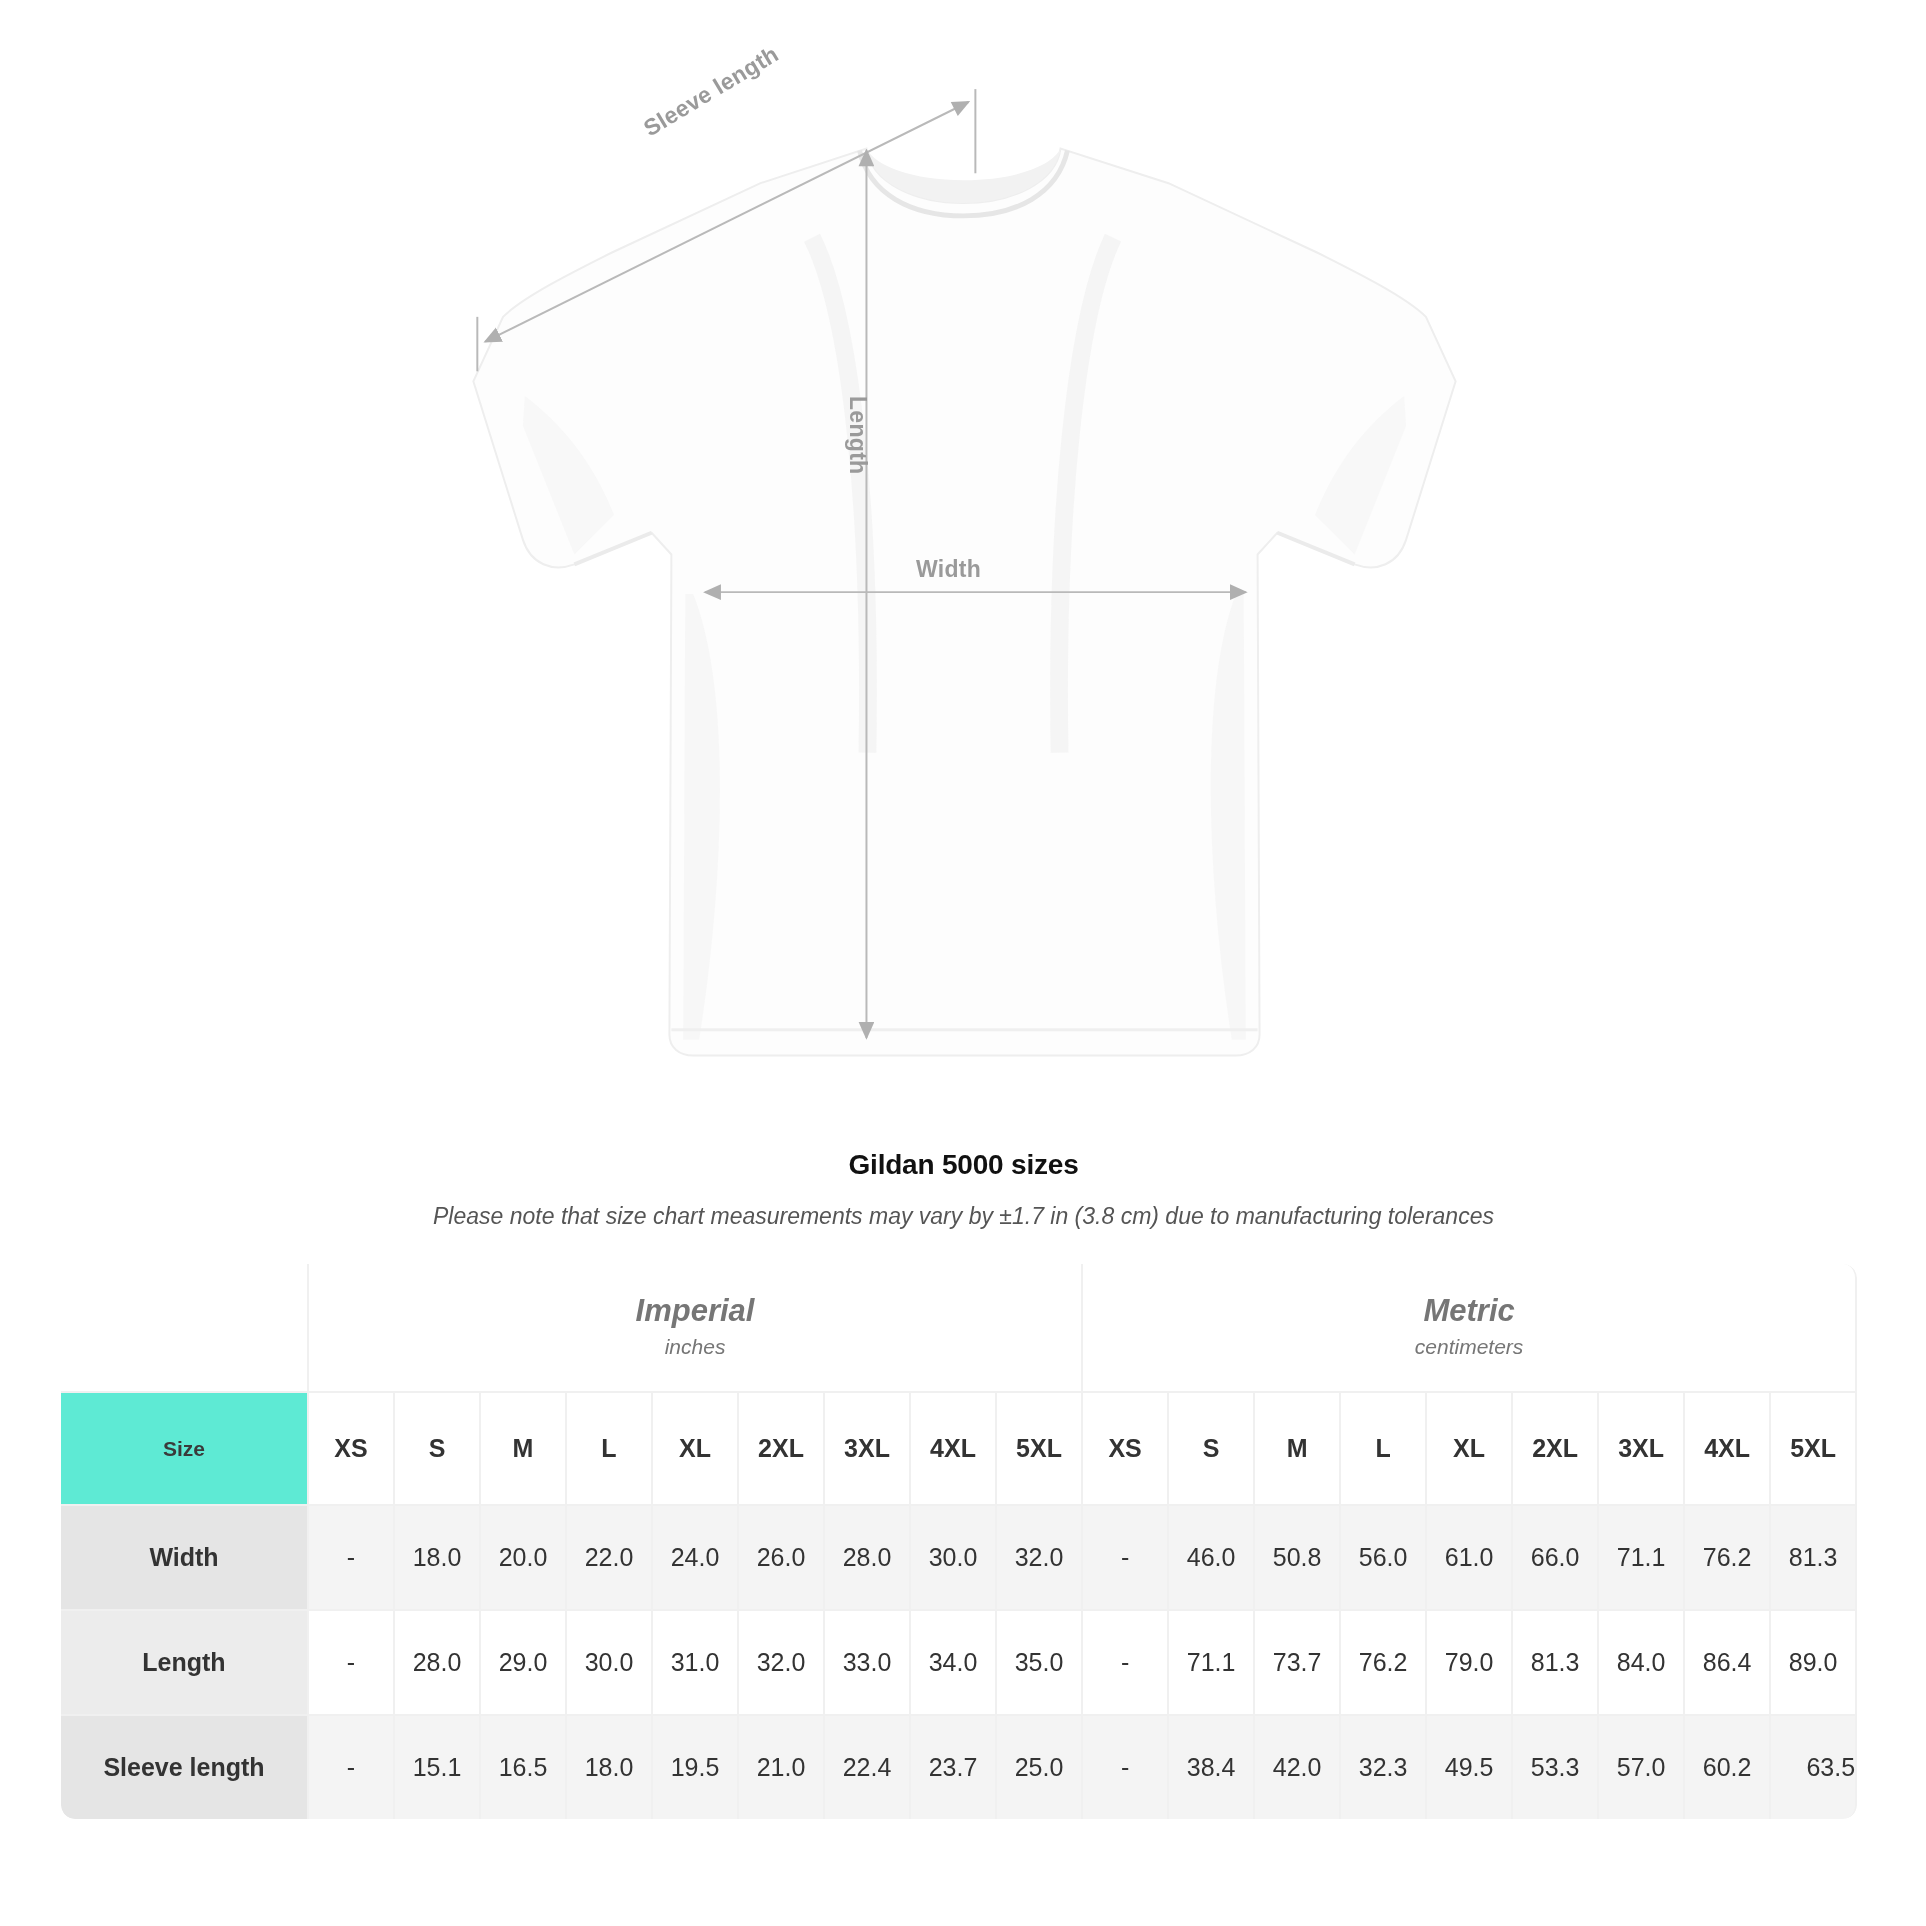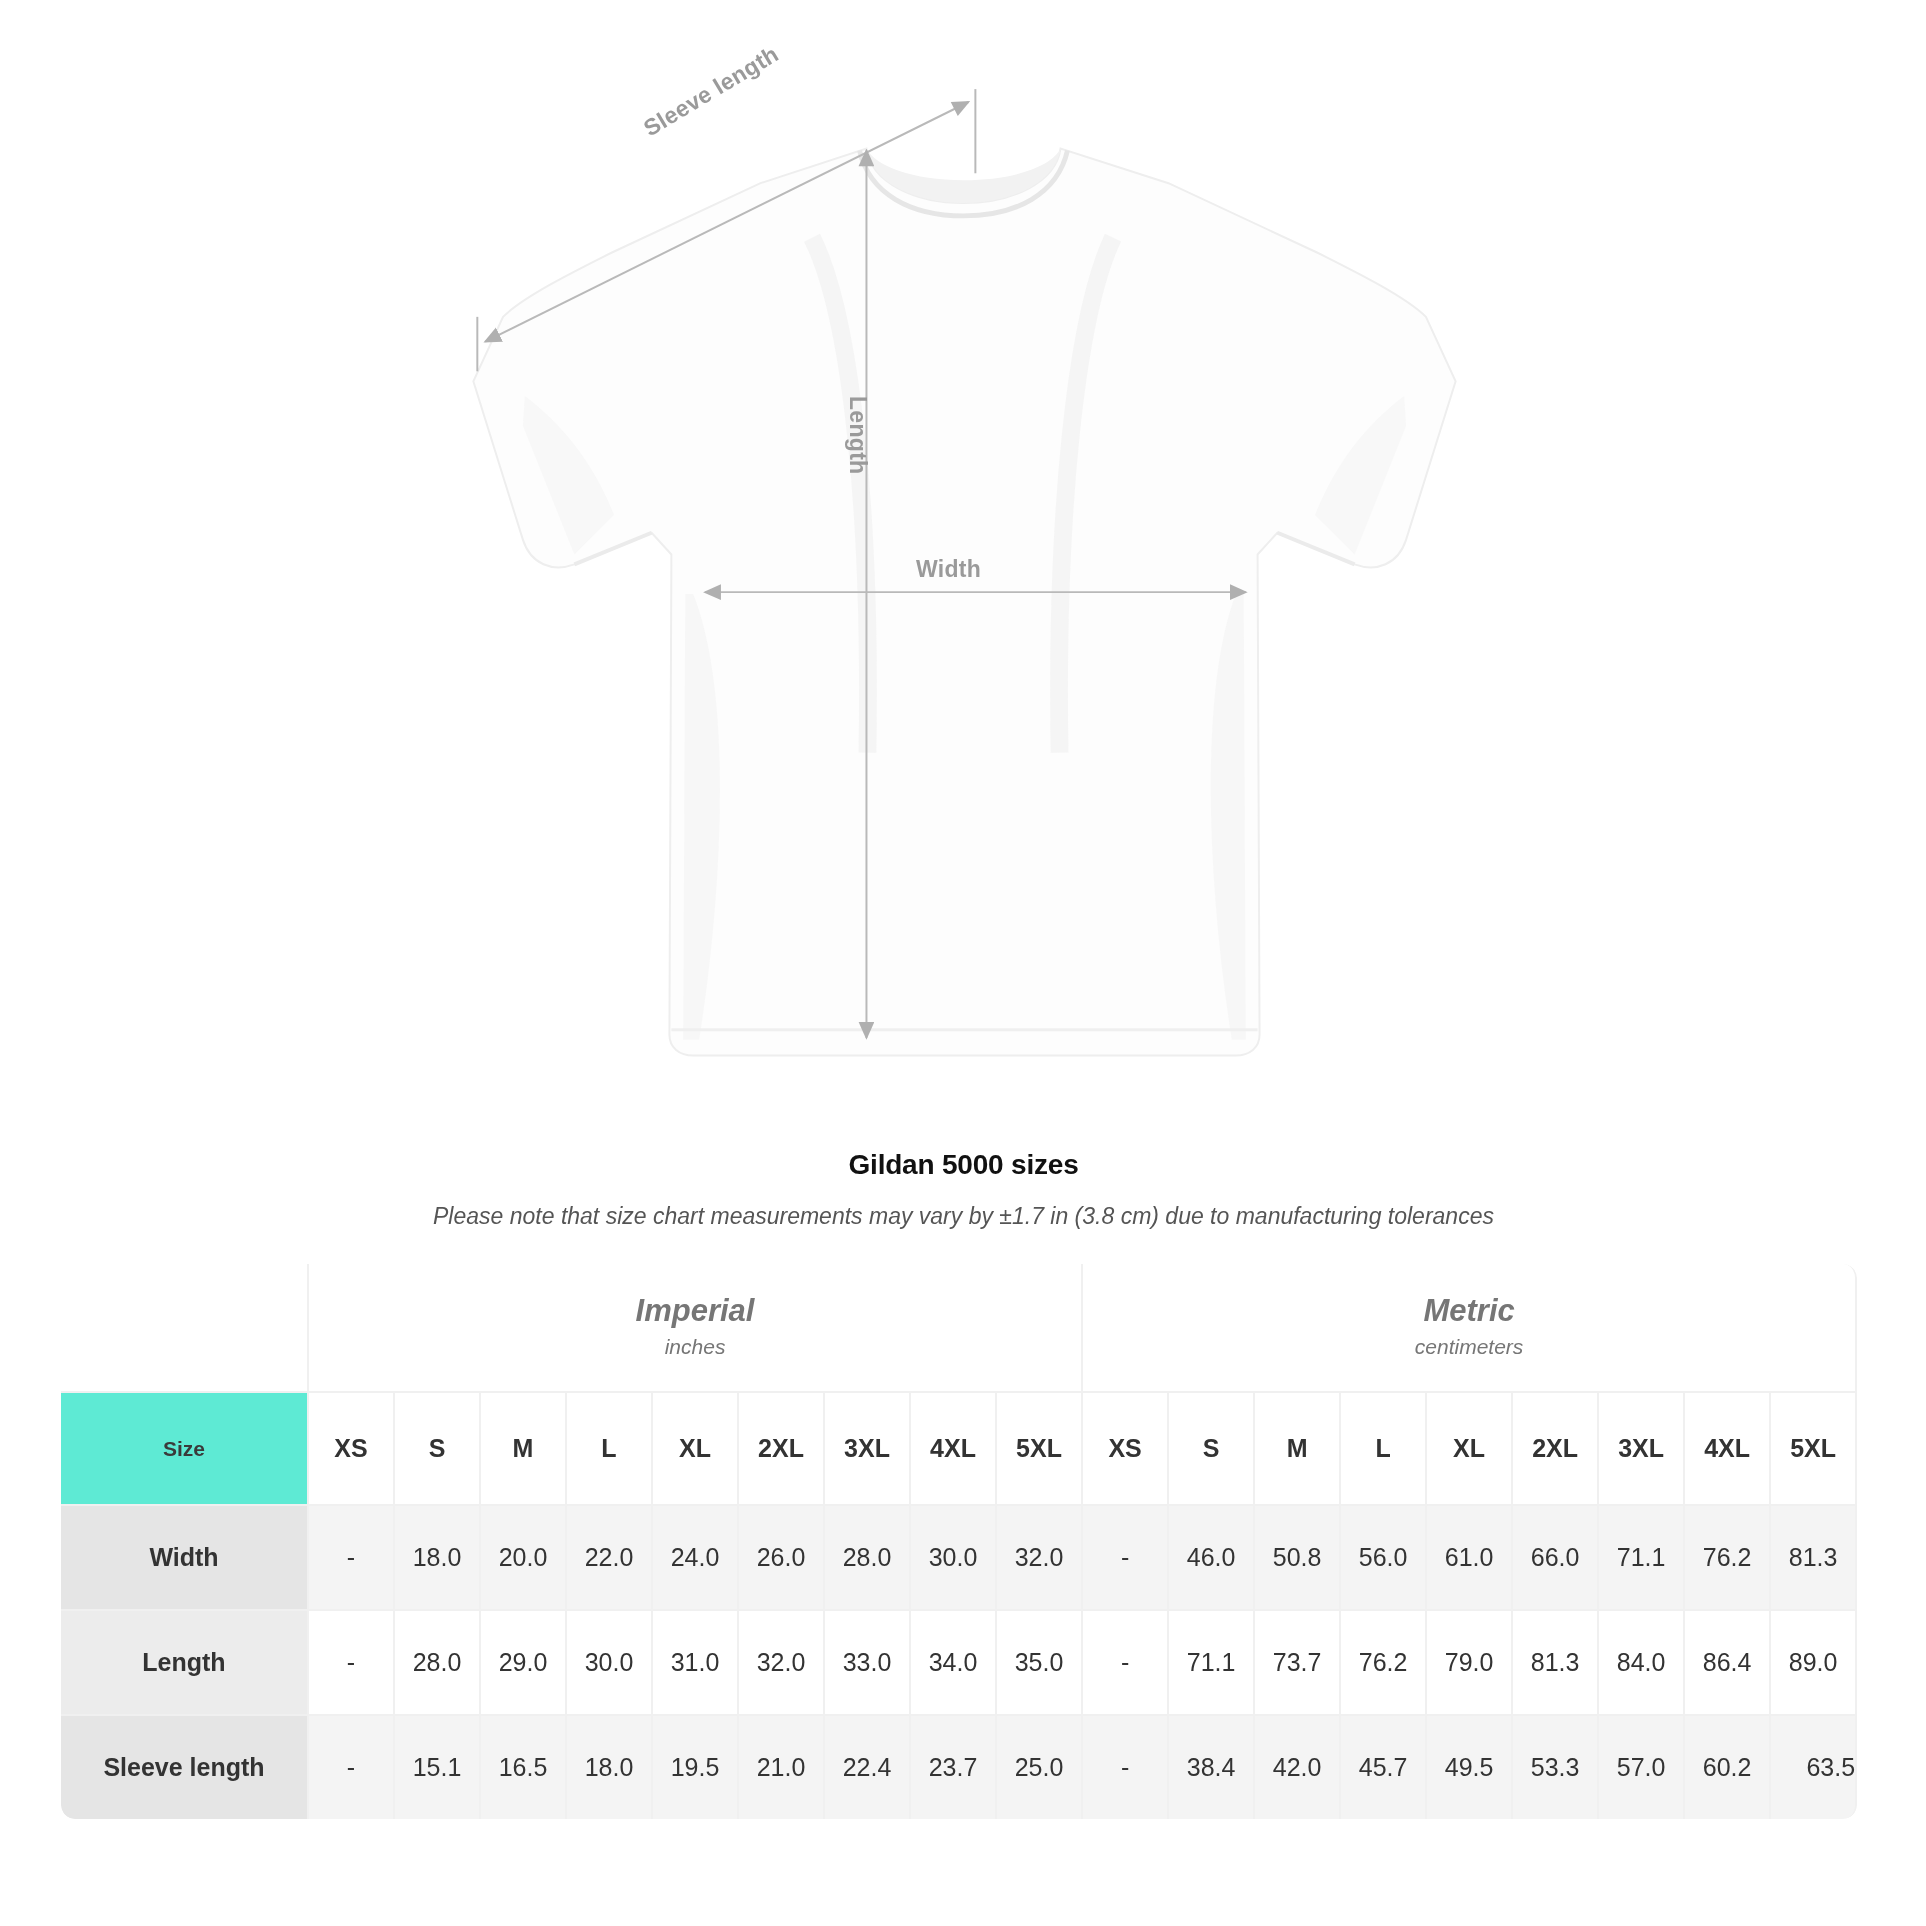--- a/index.html
+++ b/index.html
@@ -333,21 +333,21 @@
           <td>16.5</td>
           <td>18.0</td>
           <td>19.5</td>
           <td>21.0</td>
           <td>22.4</td>
           <td>23.7</td>
           <td class="sep-col">25.0</td>
           <td>-</td>
           <td>38.4</td>
           <td>42.0</td>
-          <td>45.7</td>
+          <td>32.3</td>
           <td>49.5</td>
           <td>53.3</td>
           <td>57.0</td>
           <td>60.2</td>
           <td class="last-col">63.5</td>
         </tr>
       </tbody>
     </table>
   </div>
 

